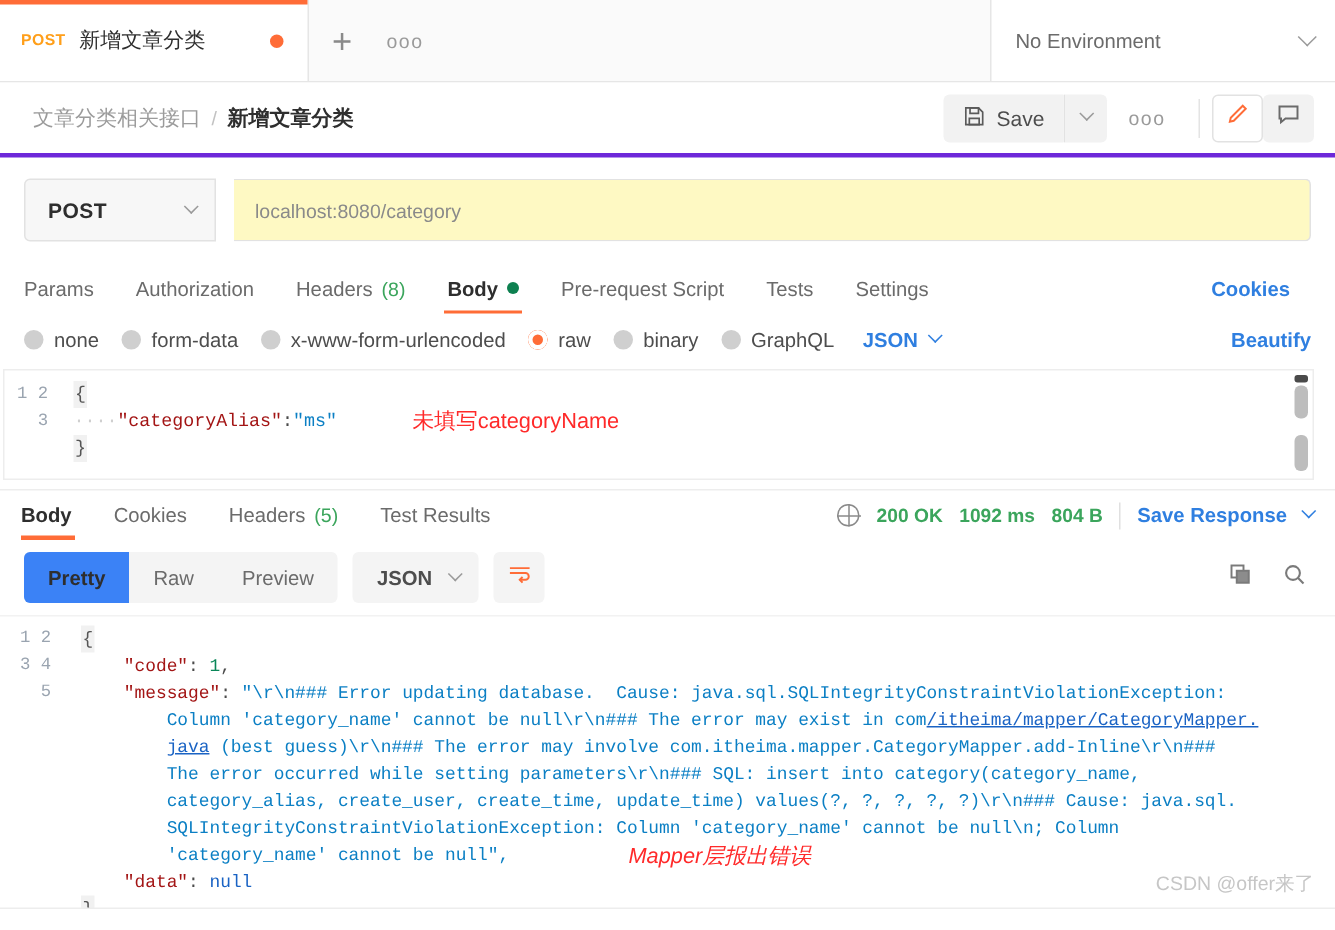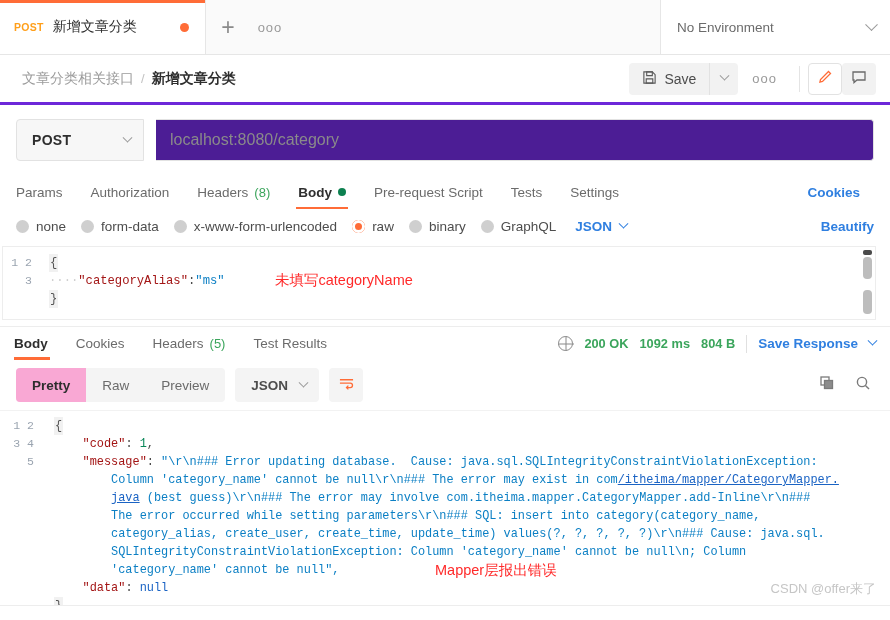--- a/index.html
+++ b/index.html
@@ -89,22 +89,22 @@
   
   .urlrow { display:flex; align-items:center; gap:12px; padding:14px 16px 12px 16px; }
   .method-box {
     display:flex; align-items:center; justify-content:space-between;
     width:128px; height:42px; padding:0 12px 0 15px;
     background:#f7f7f7; border:1px solid #e2e2e2; border-radius:4px 0 0 4px; cursor:pointer;
   }
   .method-text { font-size:14px; color:#2e2e2e; font-weight:600; letter-spacing:.3px; }
   .url-box {
     flex:1; height:42px; display:flex; align-items:center; padding:0 14px;
-    background:#4c1d95; border:1px solid #e2e2e2; border-left:none; border-radius:0 4px 4px 0;
-    font-size:16px; color:#8a8a8a; cursor:text;
+    background:#fef9c3; border:1px solid #e2e2e2; border-left:none; border-radius:0 4px 4px 0;
+    font-size:13px; color:#8a8a8a; cursor:text;
   }
   .send-btn {
     display:flex; align-items:center; height:42px; background:#1e84f0; border-radius:4px;
     cursor:pointer;
   }
   .send-label { padding:0 18px 0 20px; font-size:15px; font-weight:700; color:#fff; }
   .send-caret {
     display:flex; align-items:center; justify-content:center;
     width:32px; height:42px; border-left:1px solid #3b94f2;
   }
@@ -186,21 +186,21 @@
     border-top:1.4px solid #8a8a8a; transform:translateY(-50%); }
   .meta-green { color:#3ba55c; font-weight:600; }
   .meta-sep { width:1px; height:18px; background:#e0e0e0; }
 
   
   .resptool { display:flex; align-items:center; gap:10px; padding:8px 14px 8px 16px; }
   .seg { display:flex; background:#f4f4f4; border-radius:4px; overflow:hidden; height:34px; }
   .seg-item {
     display:flex; align-items:center; padding:0 16px; font-size:13.5px; color:#6b6b6b; cursor:pointer;
   }
-  .seg-item.active { background:#f9a8d4; color:#2e2e2e; font-weight:600; }
+  .seg-item.active { background:#3b82f6; color:#2e2e2e; font-weight:600; }
   .mini-select {
     display:flex; align-items:center; gap:12px; height:34px; padding:0 12px 0 16px;
     background:#f4f4f4; border-radius:4px; cursor:pointer;
   }
   .mini-select .txt { font-size:13.5px; color:#4d4d4d; font-weight:600; }
   .wrap-btn {
     display:flex; align-items:center; justify-content:center;
     width:34px; height:34px; background:#f4f4f4; border-radius:4px; cursor:pointer;
   }
   .rt-spacer { flex:1; }
@@ -452,18 +452,18 @@
     <span class="t-key">"message"</span><span class="t-punc">: </span><span class="t-str">"\r\n### Error updating database.  Cause: java.sql.SQLIntegrityConstraintViolationException:</span>
         <span class="t-str">Column 'category_name' cannot be null\r\n### The error may exist in com</span><span class="t-str underline-link">/itheima/mapper/CategoryMapper.</span>
         <span class="t-str underline-link">java</span><span class="t-str"> (best guess)\r\n### The error may involve com.itheima.mapper.CategoryMapper.add-Inline\r\n###</span>
         <span class="t-str">The error occurred while setting parameters\r\n### SQL: insert into category(category_name,</span>
         <span class="t-str">category_alias, create_user, create_time, update_time) values(?, ?, ?, ?, ?)\r\n### Cause: java.sql.</span>
         <span class="t-str">SQLIntegrityConstraintViolationException: Column 'category_name' cannot be null\n; Column</span>
         <span class="t-str">'category_name' cannot be null",</span>
     <span class="t-key">"data"</span><span class="t-punc">: </span><span class="t-null">null</span>
 <span class="fold-box t-punc">}</span></div>
 
-    <span class="annot-red" style="left:435px; top:150px;">Mapper层报出错误</span>
+    <span class="annot-red" style="left:419px; top:150px;font-style:italic;">Mapper层报出错误</span>
     <div class="watermark">CSDN @offer来了</div>
     <div class="bottom-line"></div>
   </div>
 
 </div>
 
 </body></html>

